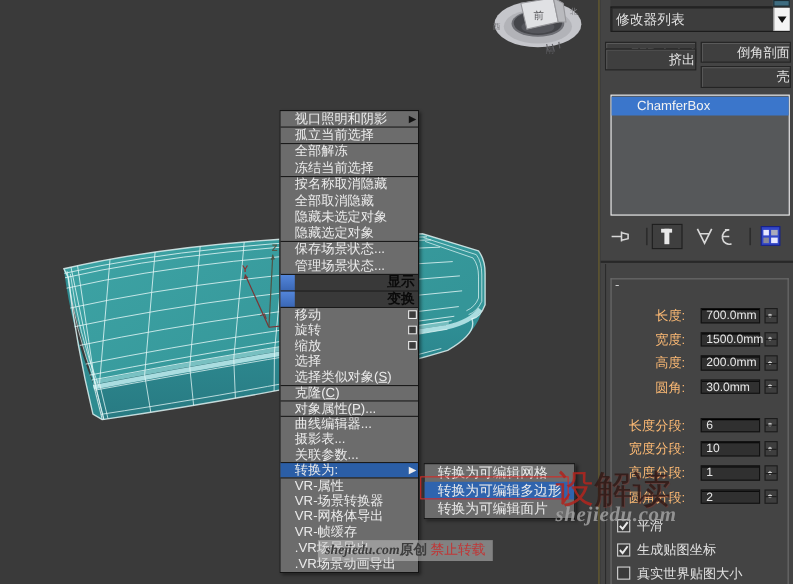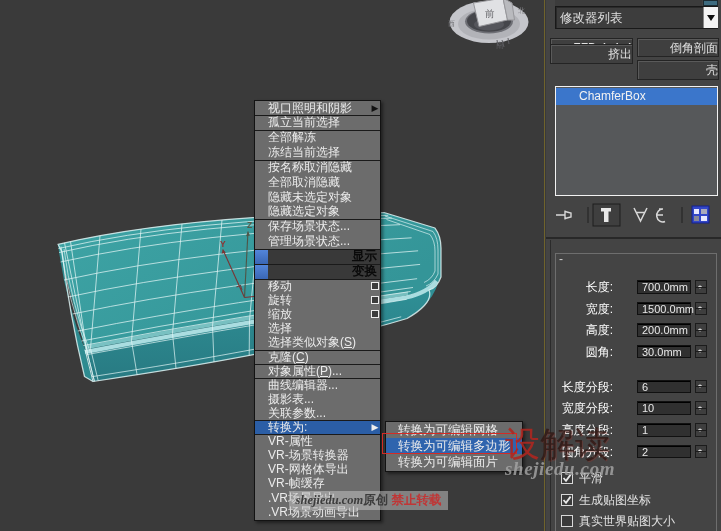--- a/index.html
+++ b/index.html
@@ -20,33 +20,33 @@
 .ticon{position:absolute;right:1px;top:3px;width:8px;height:8px;border:1.2px solid #ededed;background:#3c3c3c}
 #submenu{position:absolute;left:385px;top:420.5px;width:138px;height:51px;background:#6c6c6c;border:1.5px solid #131313;box-shadow:2px 2px 3px rgba(0,0,0,.45)}
 .smi{position:absolute;left:0;width:100%;height:16px;line-height:16px;color:#ebebeb;font-size:12.5px;padding-left:12px;white-space:nowrap}
 #redbox{position:absolute;left:382px;top:432.5px;width:135px;height:21px;border:1.6px solid #d42b25}
 #combo{position:absolute;left:555px;top:6px;width:163px;height:23px;background:#3d3d3d;border:1px solid #191919;box-shadow:inset 1px 1px 0 #2a2a2a}
 #combo span{position:absolute;left:4px;top:3px;font-size:12.5px;color:#e0e0e0}
 #combobtn{position:absolute;left:703px;top:7px;width:15px;height:21px;background:#f4f4f4;border-left:1px solid #888}
 #combobtn:after{content:"";position:absolute;left:3px;top:8px;border:4.5px solid transparent;border-top:6px solid #111}
 #lbox{position:absolute;left:555px;top:86px;width:163px;height:110px;background:#56585a;border:1.5px solid #f2f2f2}
 #lrow{position:absolute;left:0;top:1px;width:100%;height:17px;background:#3b76cb;color:#f2f2f2;font-size:12px;line-height:17px;padding-left:23px}
-.slab{position:absolute;right:108px;height:14px;line-height:14px;color:#ffffff;font-size:12px;white-space:nowrap}
+.slab{position:absolute;right:98px;height:14px;line-height:14px;color:#fdba74;font-size:12px;white-space:nowrap}
 .sfield{position:absolute;left:637px;width:54px;height:13.5px;background:#303030;border:1px solid #111;box-shadow:inset 0 1px 0 #000;color:#e8e8e8;font-size:11px;line-height:12px;padding-left:4px}
 .sbtn{position:absolute;left:694.5px;width:12.5px;height:13.5px;background:#3e3e3e;border:1px solid #1c1c1c}
 .sbtn:after{content:"";position:absolute;left:0;top:5.7px;width:100%;height:1px;background:#1c1c1c}
 .sbtn .u{position:absolute;left:2.6px;top:1.8px;border:2.6px solid transparent;border-bottom:3.2px solid #d6d6d6;width:0;height:0}
 .sbtn .dn{position:absolute;left:2.6px;bottom:1.8px;border:2.6px solid transparent;border-top:3.2px solid #d6d6d6;width:0;height:0}
 .cb{position:absolute;left:561px;width:12px;height:12px;background:#3a3a3a;border:1px solid #d8d8d8}
 .cblab{position:absolute;left:579px;height:14px;line-height:14px;color:#e2e2e2;font-size:12px;white-space:nowrap}
 #wm1{position:absolute;left:505px;top:421px;font-size:35px;font-weight:normal;white-space:nowrap}
 #wm2{position:absolute;left:505px;top:458px;font-size:19px;letter-spacing:0.6px;font-style:italic;font-weight:bold;color:rgba(165,165,165,.82);font-family:"Liberation Serif",serif}
 #wmband{position:absolute;left:289px;top:491px;width:159px;height:18.5px;background:rgba(198,198,198,.52);font-size:12.5px;line-height:18.5px;text-align:center;white-space:nowrap;overflow:hidden}
 #wmband .a{color:#3c3c3c;font-style:italic;font-weight:bold;font-family:"Liberation Serif",serif}
-#wmband .b{color:#c03636;font-weight:bold}
+#wmband .b{color:#c03636;font-weight:normal}
 </style></head>
 <body>
 <div id="stage">
 <svg width="721" height="531" style="position:absolute;left:0;top:0">
 <defs>
 <linearGradient id="topg" x1="0" y1="0" x2="0.9" y2="0.5">
           <stop offset="0" stop-color="#3ea4a5"></stop>
           <stop offset="1" stop-color="#349598"></stop>
         </linearGradient>
 <linearGradient id="frontg" x1="0" y1="0" x2="0" y2="1">

